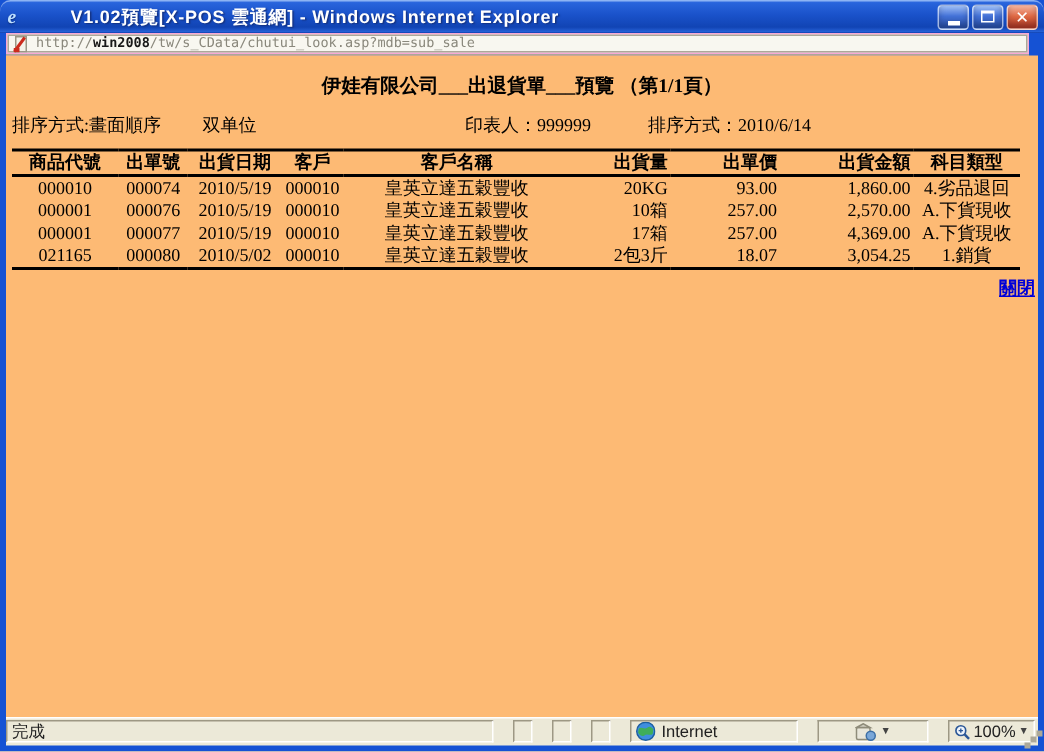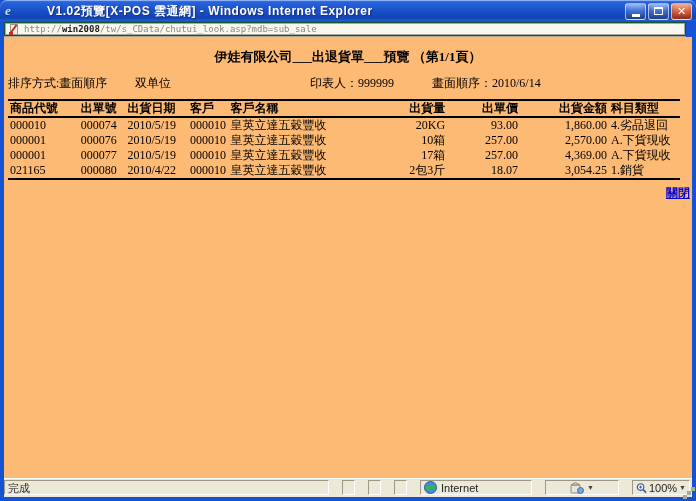--- a/index.html
+++ b/index.html
@@ -39,21 +39,21 @@
   }
   .wbtn.blue{ background:linear-gradient(180deg,#9dbdf4 0%,#4472d8 45%,#2a55ae 100%); }
   .wbtn.red { background:linear-gradient(180deg,#f2b19a 0%,#e06a46 45%,#bd3a1d 100%); }
   .min-glyph{ width:8px; height:3px; background:#fff; margin-top:8px; }
   .max-glyph{ width:9px; height:8px; border:1px solid #fff; border-top:2px solid #fff; background:transparent; }
   .close-glyph{ color:#fff; font:bold 11px/11px "DejaVu Sans", sans-serif; }
 
   
   .addressbar{
     position:absolute; top:22px; left:4px; right:10px; height:15px;
-    background:#14532d; display:flex; align-items:stretch; padding:1px;
+    background:#f9a8d4; display:flex; align-items:stretch; padding:1px;
     border-bottom:1px solid #aca899;
   }
   .url-field{
     flex:1; display:flex; align-items:center; gap:4px;
     background:#f8f7f0; border:1px solid #aca899; padding:0 3px;
   }
   .url-text{
     font:9px/11px "DejaVu Sans Mono", monospace;
     color:#8a887c; white-space:nowrap; overflow:hidden;
   }
@@ -72,21 +72,21 @@
   .meta-line{ position:relative; margin-top:12px; height:14px; font:12px/14px "Liberation Serif", serif; }
   .meta-line .m{ position:absolute; top:0; white-space:nowrap; }
   .m-sort{ left:4px; } .m-unit{ left:131px; } .m-printer{ left:306px; } .m-date{ left:428px; }
 
   table.report{
     margin:9px 0 0 4px; width:672px; border-collapse:collapse; table-layout:fixed;
     font:12px/15px "Liberation Serif", serif;
   }
   table.report th, table.report td{
     padding:0 2px; height:15px; overflow:hidden; white-space:nowrap;
-    text-align:left; font-weight:normal;
+    text-align:center; font-weight:normal;
   }
   table.report th{ font-weight:bold; }
   table.report thead tr{ border-top:2px solid #000; border-bottom:2px solid #000; }
   table.report tbody tr:last-child{ border-bottom:2px solid #000; }
   table.report .r{ text-align:right;margin-top:16px; }
   col.c1{width:70px} col.c2{width:46px} col.c3{width:62px} col.c4{width:40px}
   col.c5{width:150px} col.c6{width:66px} col.c7{width:72px} col.c8{width:88px} col.c9{width:70px}
 
   .close-line{ text-align:right; padding-right:2px; margin-top:3px; }
   .close-link{
@@ -152,21 +152,21 @@
   </div>
 
   <div class="content">
 
     <div class="report-title">伊娃有限公司___出退貨單___預覽 （第1/1頁）</div>
 
     <div class="meta-line">
       <span class="m m-sort">排序方式:畫面順序</span>
       <span class="m m-unit">双单位</span>
       <span class="m m-printer"><span>印表人：</span><span>999999</span></span>
-      <span class="m m-date"><span>畫面順序：</span><span>2010/6/14</span></span>
+      <span class="m m-date"><span>排序方式：</span><span>2010/6/14</span></span>
     </div>
 
     <table class="report">
       <colgroup>
         <col class="c1">
           <col class="c2">
           <col class="c3">
           <col class="c4">
           <col class="c5">
         <col class="c6">
@@ -217,21 +217,21 @@
           <td>000010</td>
           <td>皇英立達五穀豐收</td>
           <td class="r">17箱</td>
           <td class="r">257.00</td>
           <td class="r">4,369.00</td>
           <td>A.下貨現收</td>
         </tr>
         <tr>
           <td>021165</td>
           <td>000080</td>
-          <td>2010/4/22</td>
+          <td>2010/5/02</td>
           <td>000010</td>
           <td>皇英立達五穀豐收</td>
           <td class="r">2包3斤</td>
           <td class="r">18.07</td>
           <td class="r">3,054.25</td>
           <td>1.銷貨</td>
         </tr>
       </tbody>
     </table>
 

